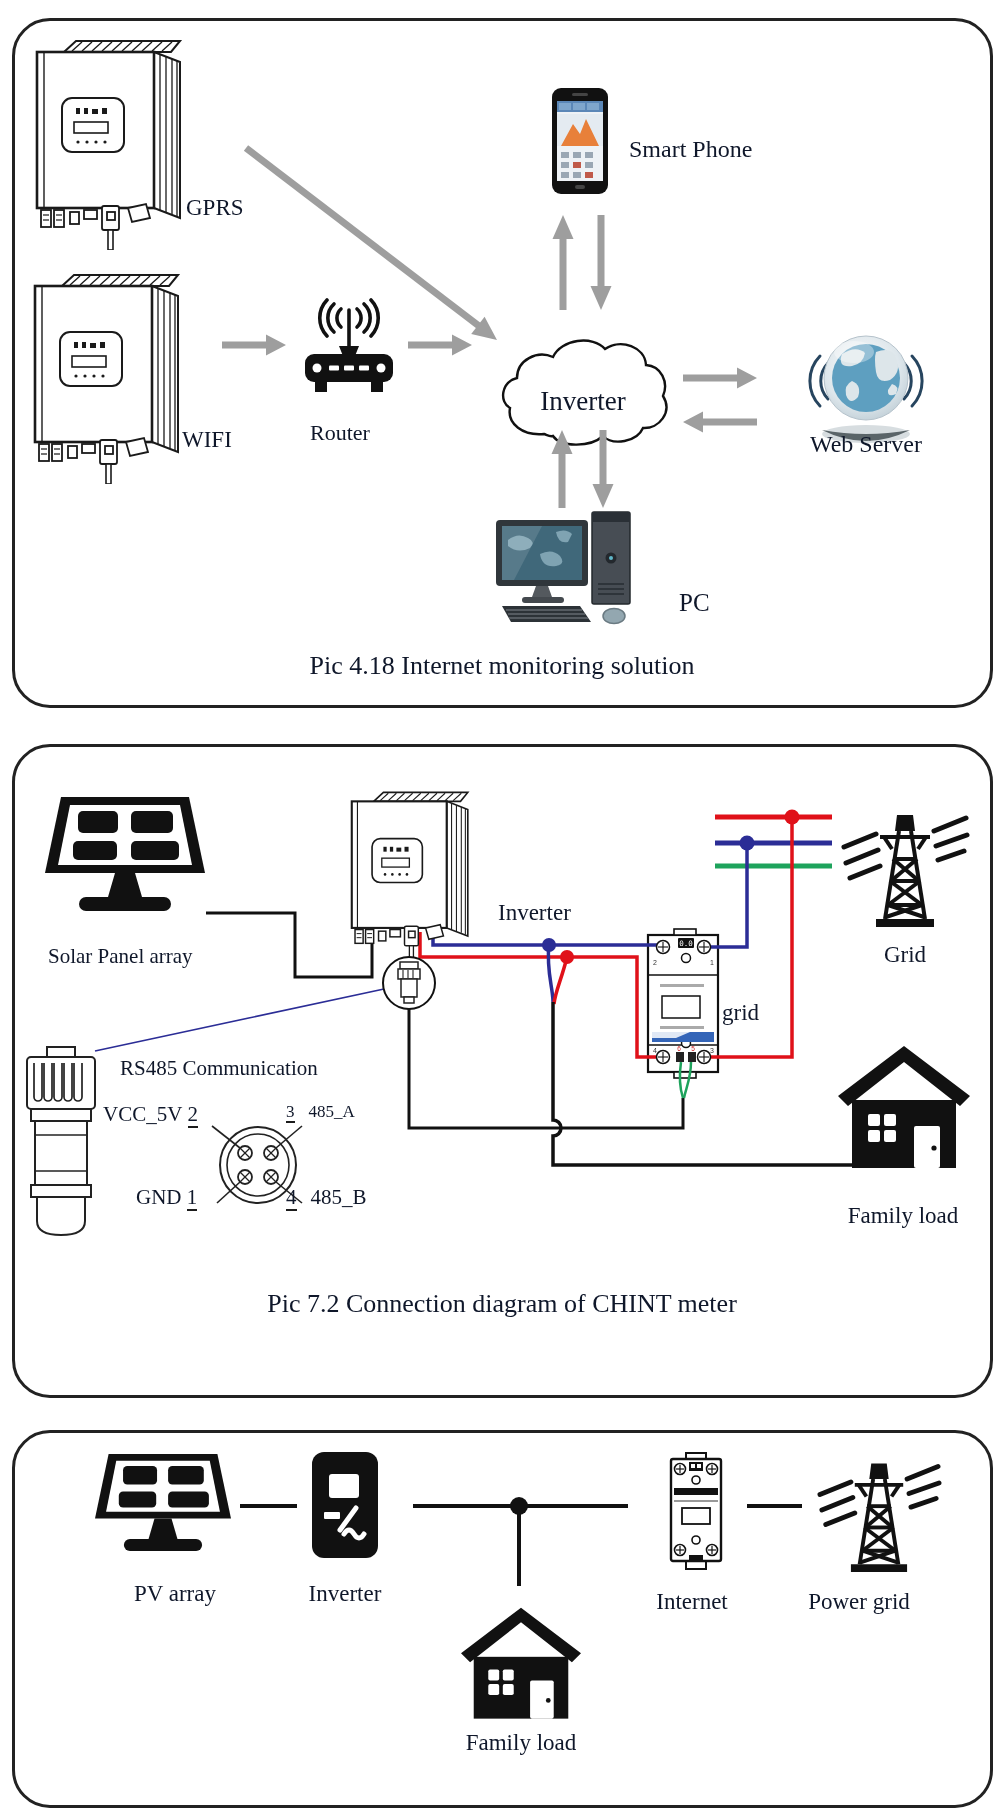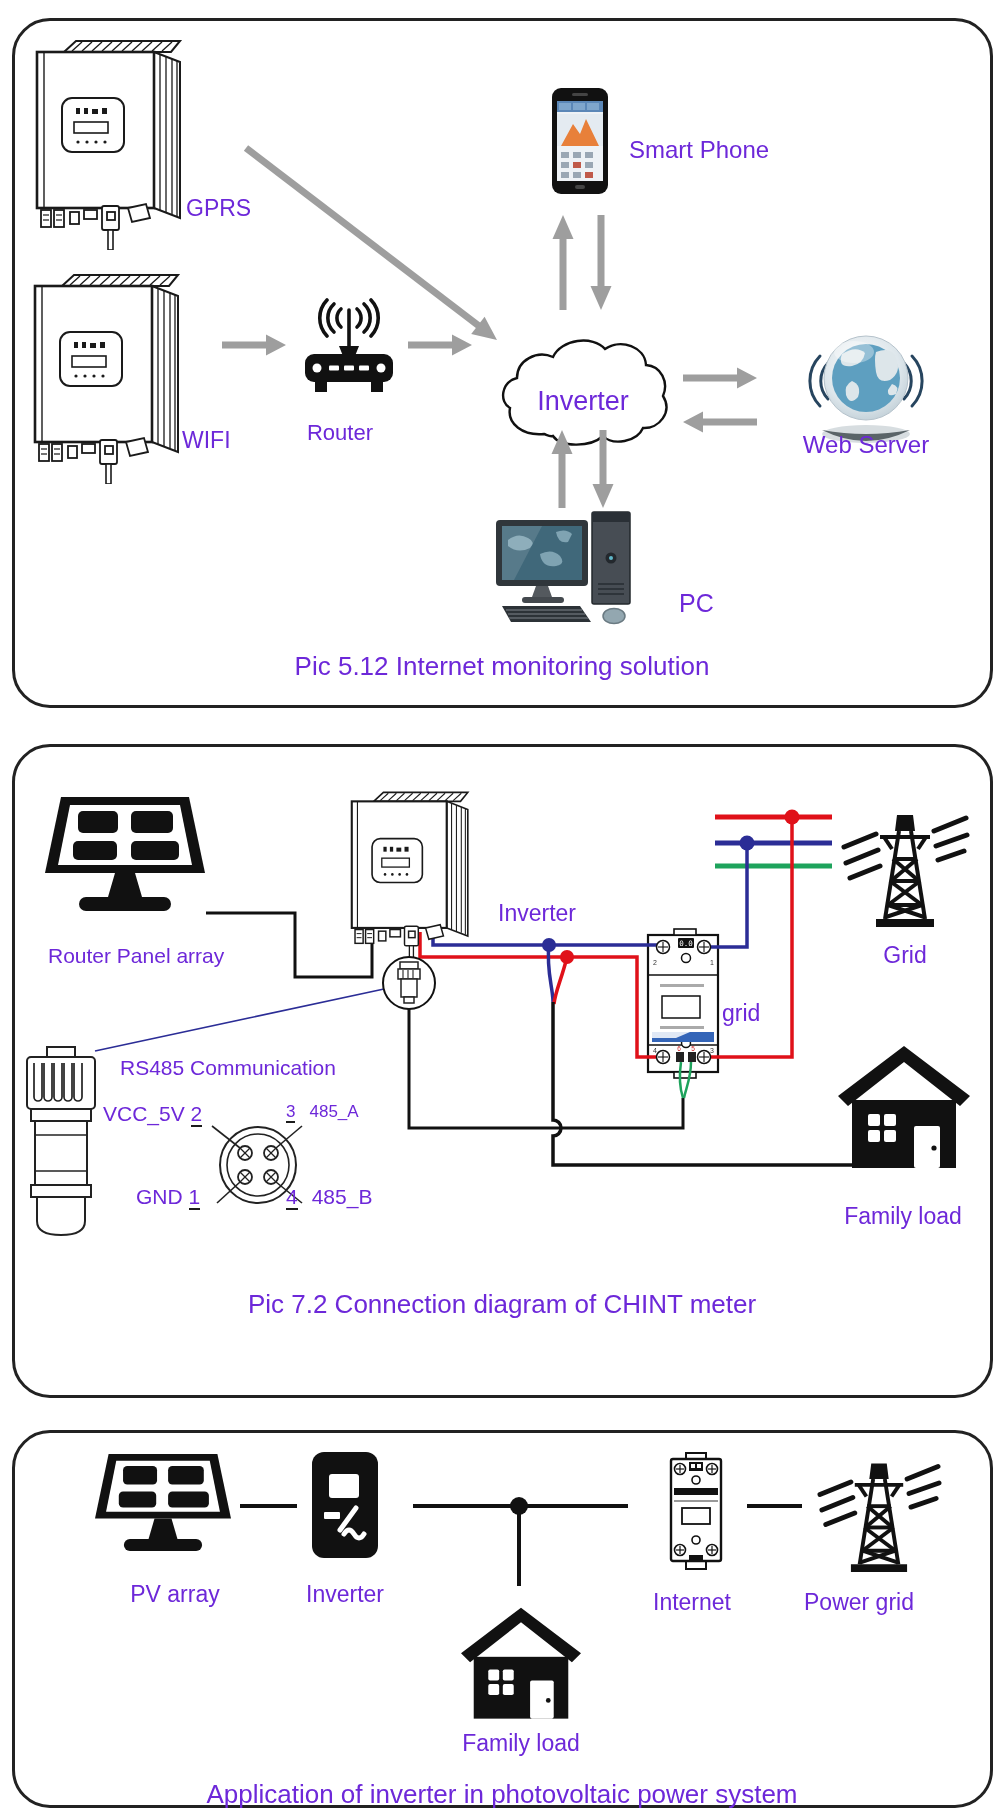--- a/index.html
+++ b/index.html
@@ -1,20 +1,20 @@
 <!DOCTYPE html>
 <html><head>
 <meta charset="utf-8">
 <style>
   html,body{margin:0;padding:0;background:#fff;}
   #canvas{position:relative;width:1000px;height:1811px;background:#fff;overflow:hidden;
           font-family:"Liberation Sans",sans-serif;}
   .panel{position:absolute;border:3px solid #222;border-radius:38px;background:transparent;box-sizing:border-box;}
   #gfx{position:absolute;left:0;top:0;}
-  .lbl{position:absolute;color:#6d28d9;white-space:nowrap;font-family:Liberation Sans, sans-serif;}
+  .lbl{position:absolute;color:#0f172a;white-space:nowrap;font-family:Liberation Serif, serif;}
   .c{text-align:center;}
   .cap{font-size:26px;}
   .u{border-bottom:2px solid #1c1c1c;padding-bottom:0px;}
   .sp{margin-left:14px;}
 </style>
 </head>
 <body>
 
 <div id="canvas">
 
@@ -469,36 +469,35 @@
     </g>
   </svg>
 
   <div class="lbl" style="left:186px;top:195px;font-size:23px;">GPRS</div>
   <div class="lbl" style="left:182px;top:427px;font-size:23px;">WIFI</div>
   <div class="lbl c" style="left:290px;top:420px;width:100px;font-size:22px;">Router</div>
   <div class="lbl c" style="left:497px;top:386px;width:172px;font-size:27px;">Inverter</div>
   <div class="lbl" style="left:629px;top:136px;font-size:24px;">Smart Phone</div>
   <div class="lbl c" style="left:796px;top:431px;width:140px;font-size:24px;">Web Server</div>
   <div class="lbl" style="left:679px;top:589px;font-size:25px;">PC</div>
-  <div class="lbl c cap" style="left:12px;top:651px;width:980px;">Pic 5.12 Internet monitoring solution</div>
-
-  <div class="lbl" style="left:48px;top:944px;font-size:21px;">Router Panel array</div>
+  <div class="lbl c cap" style="left:12px;top:651px;width:980px;">Pic 4.18 Internet monitoring solution</div>
+
+  <div class="lbl" style="left:48px;top:944px;font-size:21px;">Solar Panel array</div>
   <div class="lbl" style="left:498px;top:900px;font-size:23px;">Inverter</div>
   <div class="lbl c" style="left:840px;top:942px;width:130px;font-size:23px;">Grid</div>
   <div class="lbl" style="left:722px;top:1000px;font-size:23px;">grid</div>
   <div class="lbl c" style="left:828px;top:1203px;width:150px;font-size:23px;">Family load</div>
   <div class="lbl" style="left:120px;top:1056px;font-size:21px;">RS485 Communication</div>
 
   <div class="lbl" style="left:103px;top:1102px;font-size:21px;"><span>VCC_5V</span>&nbsp;<span class="u">2</span></div>
   <div class="lbl" style="left:286px;top:1102px;font-size:17px;"><span class="u">3</span><span class="sp">485_A</span></div>
   <div class="lbl" style="left:136px;top:1185px;font-size:21px;"><span>GND</span>&nbsp;<span class="u">1</span></div>
   <div class="lbl" style="left:286px;top:1185px;font-size:21px;"><span class="u">4</span><span class="sp">485_B</span></div>
 
   <div class="lbl c cap" style="left:12px;top:1289px;width:980px;">Pic 7.2 Connection diagram of CHINT meter</div>
 
   <div class="lbl c" style="left:109px;top:1581px;width:132px;font-size:23px;">PV array</div>
   <div class="lbl c" style="left:279px;top:1581px;width:132px;font-size:23px;">Inverter</div>
   <div class="lbl c" style="left:455px;top:1730px;width:132px;font-size:23px;">Family load</div>
   <div class="lbl c" style="left:626px;top:1589px;width:132px;font-size:23px;">Internet</div>
   <div class="lbl c" style="left:793px;top:1589px;width:132px;font-size:23px;">Power grid</div>
-  <div class="lbl c cap" style="left:12px;top:1779px;width:980px;">Application of inverter in photovoltaic power system</div>
 
 </div>
 
 </body></html>

